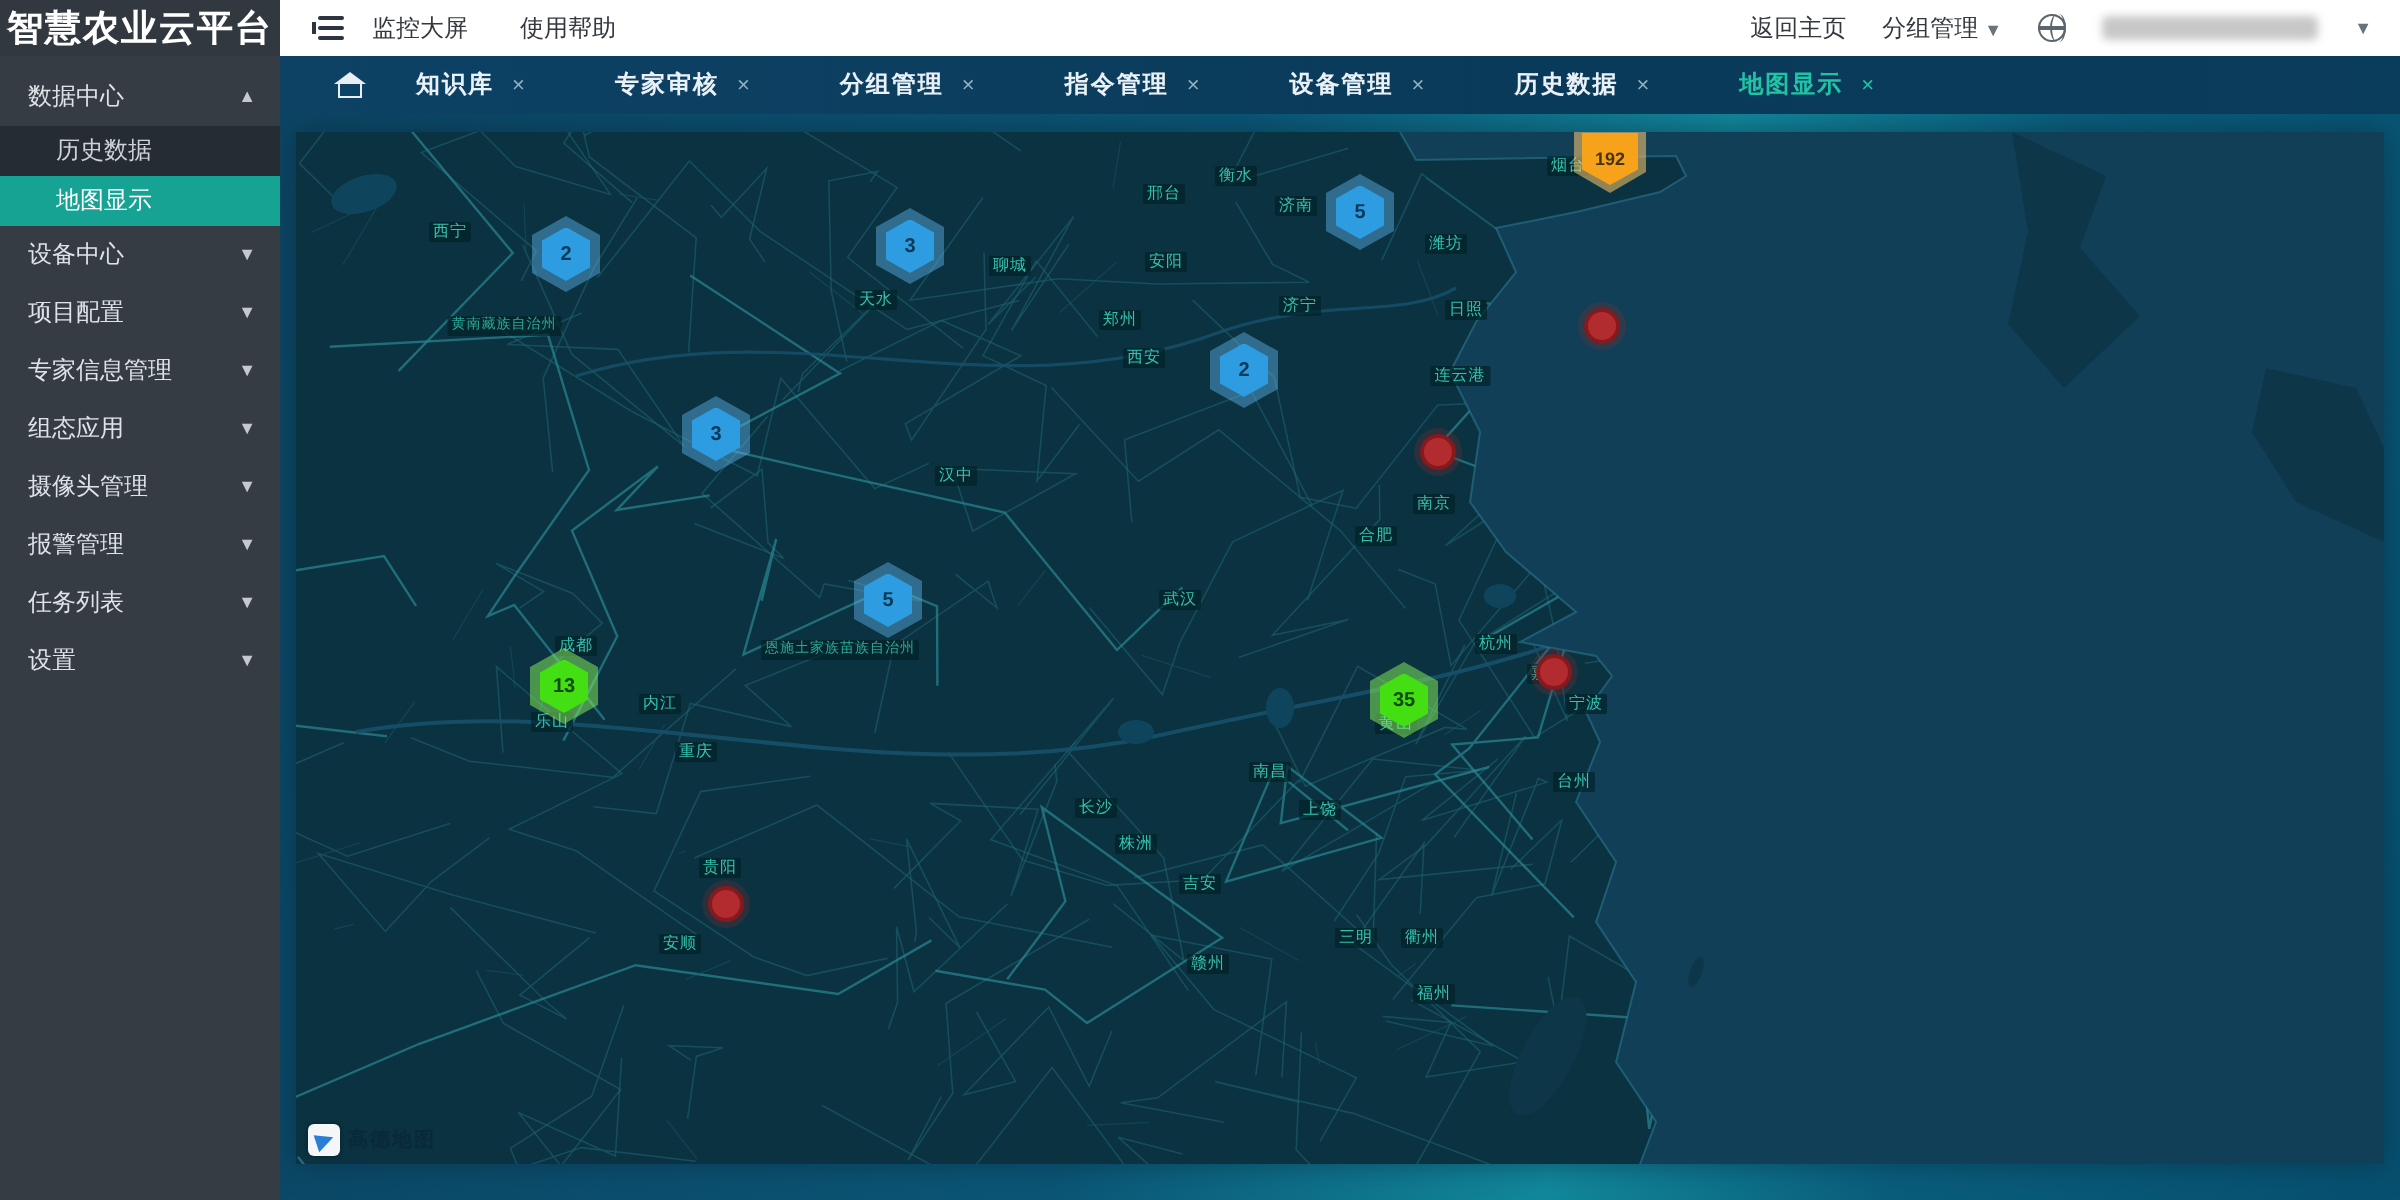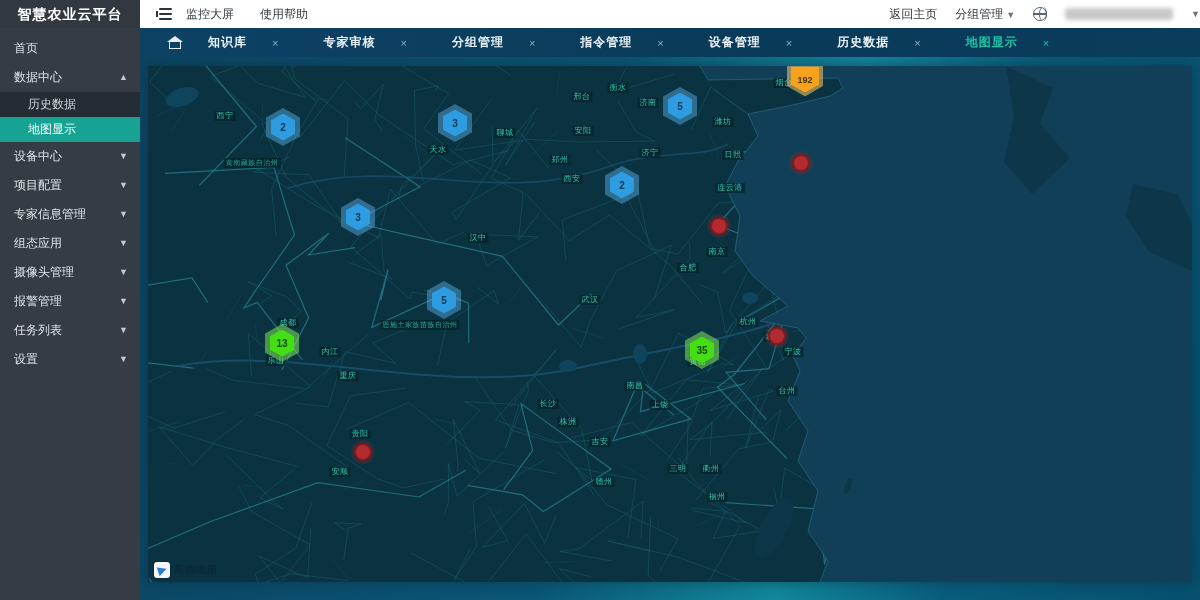--- a/index.html
+++ b/index.html
@@ -1,54 +1,54 @@
 <!DOCTYPE html>
 <html><head>
 <meta charset="utf-8">
 <style>
   html,body{margin:0;padding:0;width:1200px;height:600px;overflow:hidden;
     font-family:"Liberation Sans","DejaVu Sans",sans-serif;background:#0b4866;}
   *{box-sizing:border-box;}
 
   
   .sidebar{position:absolute;left:0;top:0;width:140px;height:600px;background:#353c44;z-index:30;}
-  .logo{height:28px;line-height:28px;text-align:center;color:#fff;font-size:14px;font-weight:700;background:#31383f;letter-spacing:1px;}
+  .logo{height:28px;line-height:28px;text-align:center;color:#fff;font-size:18px;font-weight:700;background:#31383f;letter-spacing:1px;}
   .menu{padding-top:6px;}
   .menu-item{height:29px;line-height:29px;padding-left:14px;color:#dfe3e7;font-size:12px;cursor:pointer;position:relative;}
   .menu-item .caret{position:absolute;right:12px;top:0;font-size:9px;color:#c3c9cf;}
   .submenu{background:#262c33;}
   .submenu-item{height:25px;line-height:25px;padding-left:28px;color:#ced3d8;font-size:12px;cursor:pointer;}
   .submenu-item.active{background:#16a393;color:#fff;}
 
   
   .topbar{position:absolute;left:140px;top:0;right:0;height:28px;background:#ffffff;display:flex;align-items:center;z-index:20;}
   .hamburger{width:16px;height:12px;margin:0 14px 0 16px;position:relative;cursor:pointer;}
   .hamburger i{position:absolute;left:3px;right:0;height:2px;background:#2b3440;border-radius:1px;}
   .hamburger i:nth-child(1){top:0;}
   .hamburger i:nth-child(2){top:5px;left:3px;}
   .hamburger i:nth-child(3){top:10px;}
   .hamburger b{position:absolute;left:0;top:3px;width:2px;height:6px;background:#2b3440;}
   .topmenu{display:flex;gap:26px;}
   .topmenu .titem{font-size:12px;color:#33393f;cursor:pointer;}
-  .top-right{margin-left:auto;display:flex;align-items:center;gap:18px;}
+  .top-right{margin-left:auto;display:flex;align-items:center;gap:18px;padding-right:14px;}
   .tlink{font-size:12px;color:#33393f;cursor:pointer;}
   .tlink .dn{font-size:9px;color:#6a737c;margin-left:3px;}
   .globe{width:14px;height:14px;border:1.4px solid #5a656e;border-radius:50%;position:relative;cursor:pointer;}
   .globe:before{content:"";position:absolute;left:45%;top:-1px;bottom:-1px;width:45%;border:1px solid #5a656e;border-radius:50%;border-top:none;border-bottom:none;}
   .globe:after{content:"";position:absolute;left:-1px;right:-1px;top:45%;height:1.4px;background:#5a656e;}
   .user-mask{width:108px;height:12px;border-radius:3px;background:#c7c7c7;filter:blur(2px);cursor:pointer;}
   .user-caret{font-size:9px;color:#6a737c;cursor:pointer;}
 
   
   .tabbar{position:absolute;left:140px;top:28px;right:0;height:29px;background:linear-gradient(90deg,#0d4265,#0a3a59 60%,#0a3c5b);display:flex;align-items:center;z-index:20;}
   .home-ico{width:14px;height:13px;margin:0 26px 0 28px;position:relative;cursor:pointer;}
   .home-ico:before{content:"";position:absolute;left:1px;top:5px;width:10px;height:7px;border:1.4px solid #e8eef3;border-top:none;}
   .home-ico:after{content:"";position:absolute;left:-1px;top:0;width:0;height:0;border-left:8px solid transparent;border-right:8px solid transparent;border-bottom:6px solid #e8eef3;}
   .tabs{display:flex;gap:44px;}
-  .tab{display:flex;align-items:center;gap:25px;font-size:12px;font-weight:700;color:#e9f1f6;letter-spacing:1px;cursor:pointer;}
+  .tab{display:flex;align-items:center;gap:9px;font-size:12px;font-weight:700;color:#e9f1f6;letter-spacing:1px;cursor:pointer;}
   .tab .x{font-size:11px;font-weight:400;color:#8fb0c2;cursor:pointer;}
   .tab.active{color:#21c3a6;}
   .tab.active .x{color:#21c3a6;}
 
   
   .content{position:absolute;left:140px;top:57px;right:0;bottom:0;
     background:linear-gradient(100deg,#0c4563 0%,#0b5676 42%,#12889c 63%,#0a5d7c 78%,#07506f 100%);}
   .map-panel{position:absolute;left:8px;top:9px;right:8px;bottom:18px;background:#0a3240;overflow:hidden;
     box-shadow:inset 0 0 0 1px rgba(45,125,155,.35), 0 0 14px rgba(5,40,60,.55);}
   .map-panel svg{position:absolute;inset:0;width:100%;height:100%;display:block;}
@@ -81,21 +81,20 @@
   .amap-logo:before{content:"";position:absolute;left:4px;top:4px;width:0;height:0;
     border-top:4px solid transparent;border-bottom:5px solid transparent;border-left:9px solid #2a7fd4;transform:rotate(-18deg);}
   .attr-text{font-size:10px;font-weight:700;color:#0b2736;opacity:.75;letter-spacing:1px;}
 </style>
 </head>
 <body>
 
 <div class="sidebar">
   <div class="logo">智慧农业云平台</div>
   <div class="menu" id="side-menu">
-      <div class="menu-item">首页</div>
       <div class="menu-item">数据中心<span class="caret">▲</span></div>
       <div class="submenu">
         <div class="submenu-item">历史数据</div>
         <div class="submenu-item active">地图显示</div>
       </div>
       <div class="menu-item">设备中心<span class="caret">▼</span></div>
       <div class="menu-item">项目配置<span class="caret">▼</span></div>
       <div class="menu-item">专家信息管理<span class="caret">▼</span></div>
       <div class="menu-item">组态应用<span class="caret">▼</span></div>
       <div class="menu-item">摄像头管理<span class="caret">▼</span></div>

